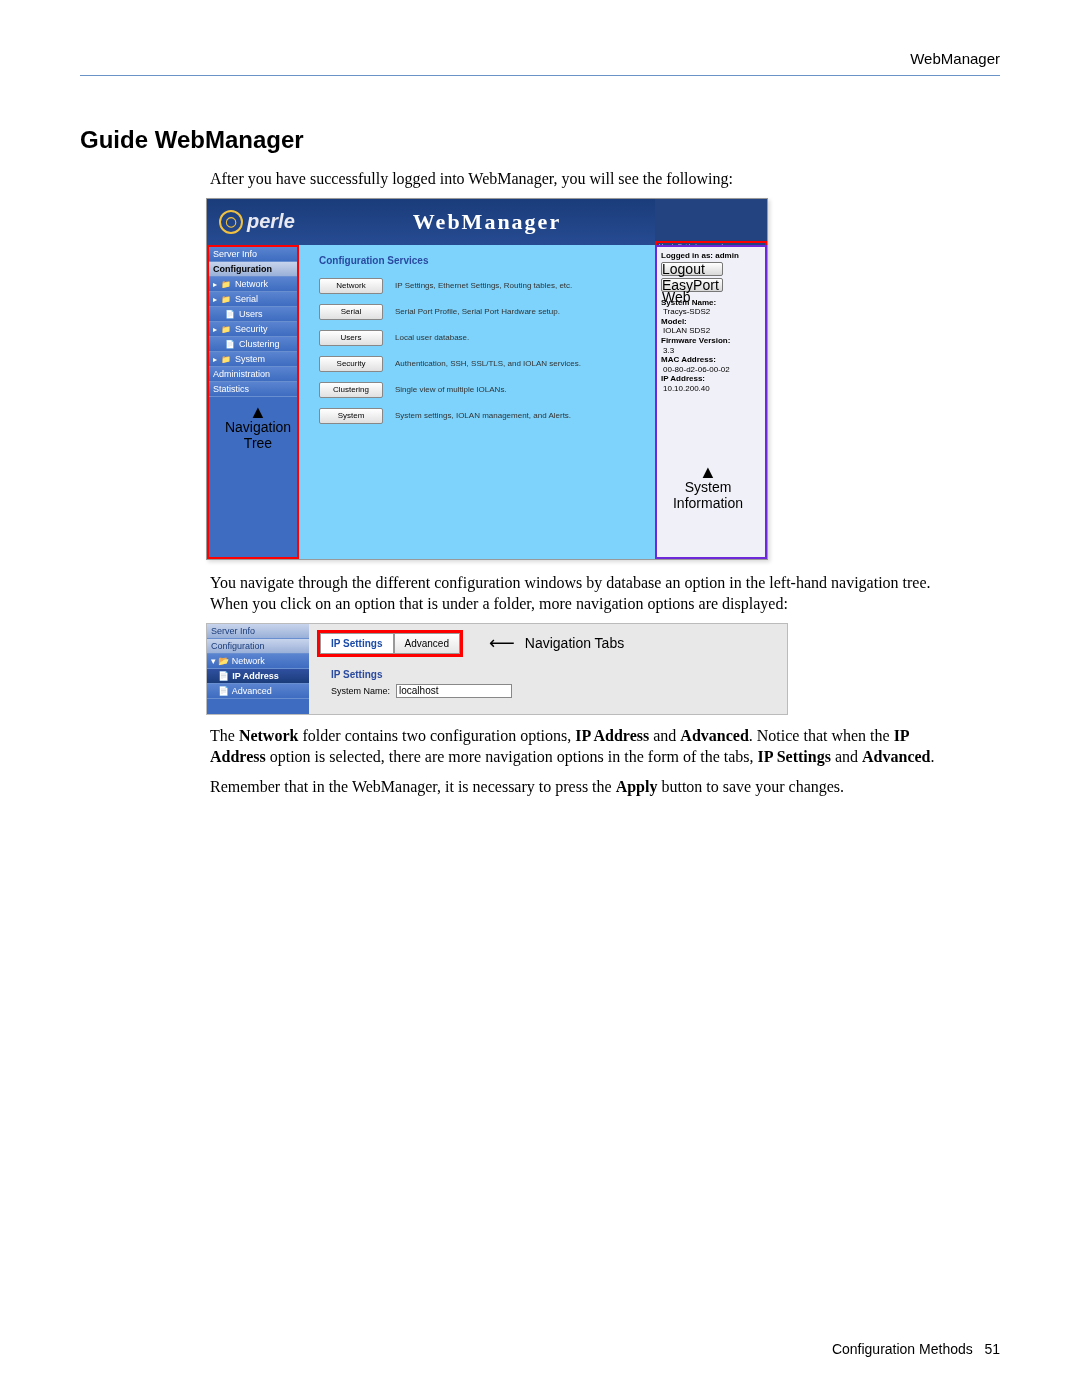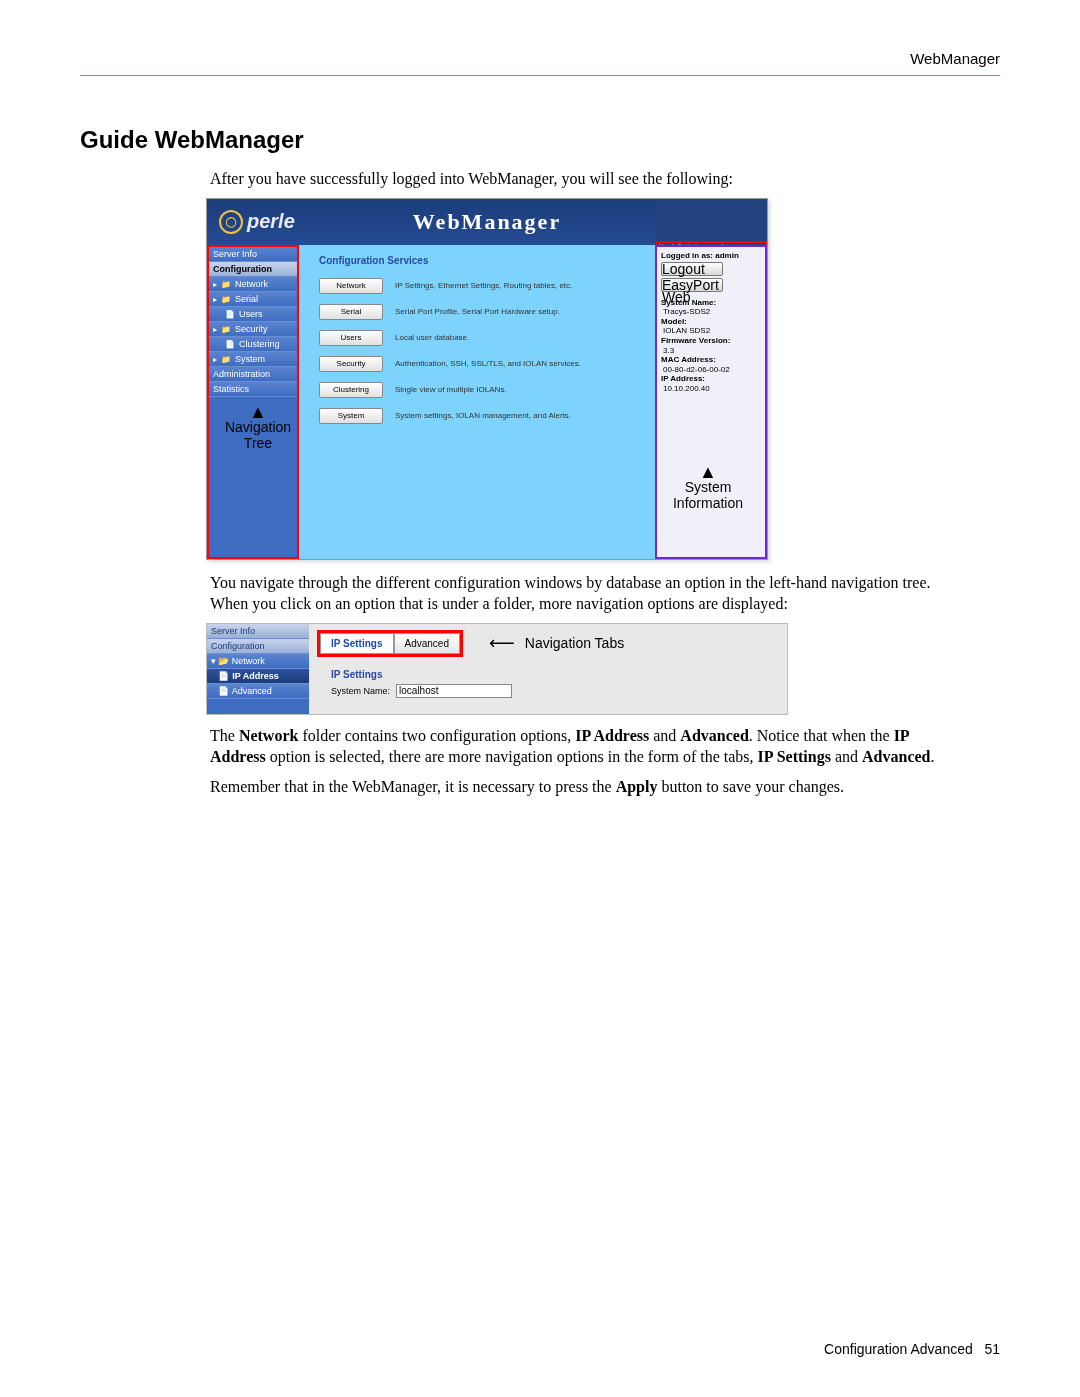--- a/index.html
+++ b/index.html
@@ -483,15 +483,15 @@
     <p class="body-p">
       <span>The </span><span class="bold">Network</span><span> folder contains two configuration options, </span><span class="bold">IP Address</span><span> and </span><span class="bold">Advanced</span><span>. Notice that when the </span><span class="bold">IP Address</span><span> option is selected, there are more navigation options in the form of the tabs, </span><span class="bold">IP Settings</span><span> and </span><span class="bold">Advanced</span><span>.</span>
     </p>
 
     <p class="body-p">
       <span>Remember that in the WebManager, it is necessary to press the </span><span class="bold">Apply</span><span> button to save your changes.</span>
     </p>
   </div>
 
   <div class="footer">
-    <span>Configuration Advanced</span>&nbsp;&nbsp;&nbsp;<span>51</span>
+    <span>Configuration Methods</span>&nbsp;&nbsp;&nbsp;<span>51</span>
   </div>
 </div>
 
 </body></html>

